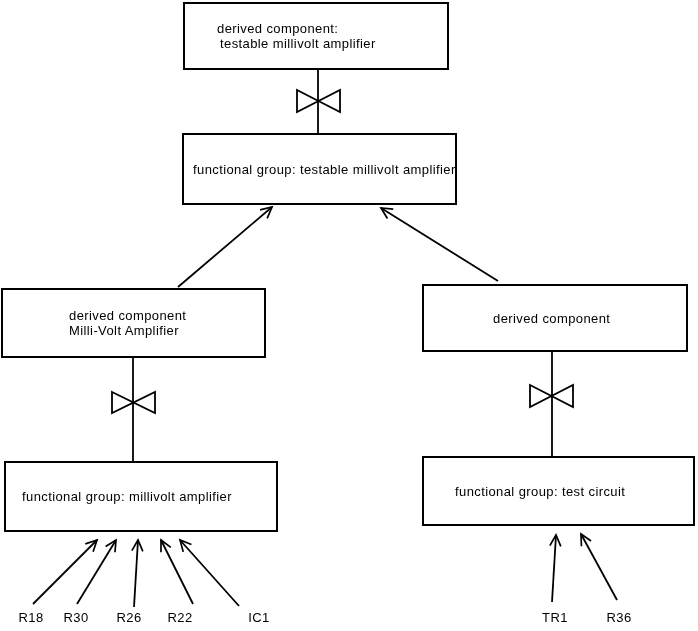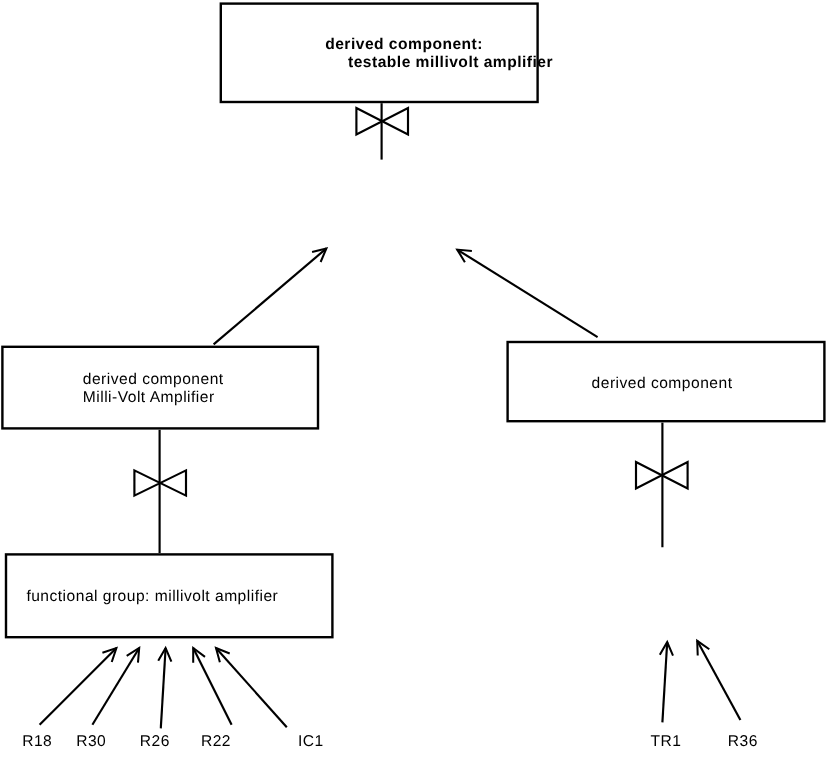--- a/index.html
+++ b/index.html
@@ -32,27 +32,27 @@
     flex-direction: column;
     justify-content: center;
     font-size: 13px;
     line-height: 15px;
     letter-spacing: 0.4px;
     white-space: nowrap;
   }
   .node span { display: block; }
 
   
-  #box-top        { left: 183px; top: 2px;   width: 266px; height: 84px; padding-left: 86px; font-weight: bold; }
+  #box-top        { left: 183px; top: 2px;   width: 266px; height: 68px; padding-left: 32px; }
   #box-fg-top     { left: 182px; top: 133px; width: 275px; height: 72px; padding-left: 9px;  }
   #box-derived-l  { left: 1px;   top: 288px; width: 265px; height: 70px; padding-left: 66px; }
   #box-fg-l       { left: 4px;   top: 461px; width: 274px; height: 71px; padding-left: 16px; }
   #box-derived-r  { left: 422px; top: 284px; width: 266px; height: 68px; padding-left: 69px; }
   #box-fg-r       { left: 422px; top: 456px; width: 273px; height: 70px; padding-left: 31px; }
-  #box-top .line2 { margin-left: 19px; }
+  #box-top .line2 { margin-left: 3px; }
 
   .leaf-label {
     position: absolute;
     top: 610px;
     transform: translateX(-50%);
     font-size: 13px;
     letter-spacing: 0.4px;
     white-space: nowrap;
   }
   #lbl-r18 { left: 31px; text-align: right;  }
@@ -98,34 +98,40 @@
       <line x1="552" y1="602" x2="556" y2="535" marker-end="url(#oarrow)"></line>
       <line x1="617" y1="600" x2="581" y2="534" marker-end="url(#oarrow)"></line>
     </g>
   </svg>
 
   <div class="node" id="box-top">
     <span class="line1">derived component:</span>
     <span class="line2">testable millivolt amplifier</span>
   </div>
 
+  <div class="node" id="box-fg-top">
+    <span>functional group: testable millivolt amplifier</span>
+  </div>
 
   <div class="node" id="box-derived-l">
     <span class="line1">derived component</span>
     <span class="line2">Milli-Volt Amplifier</span>
   </div>
 
   <div class="node" id="box-fg-l">
     <span>functional group: millivolt amplifier</span>
   </div>
 
   <div class="node" id="box-derived-r">
     <span class="line1">derived component</span>
   </div>
 
+  <div class="node" id="box-fg-r">
+    <span>functional group: test circuit</span>
+  </div>
 
   <div class="leaf-label" id="lbl-r18">R18</div>
   <div class="leaf-label" id="lbl-r30">R30</div>
   <div class="leaf-label" id="lbl-r26">R26</div>
   <div class="leaf-label" id="lbl-r22">R22</div>
   <div class="leaf-label" id="lbl-ic1">IC1</div>
   <div class="leaf-label" id="lbl-tr1">TR1</div>
   <div class="leaf-label" id="lbl-r36">R36</div>
 
 </div>

